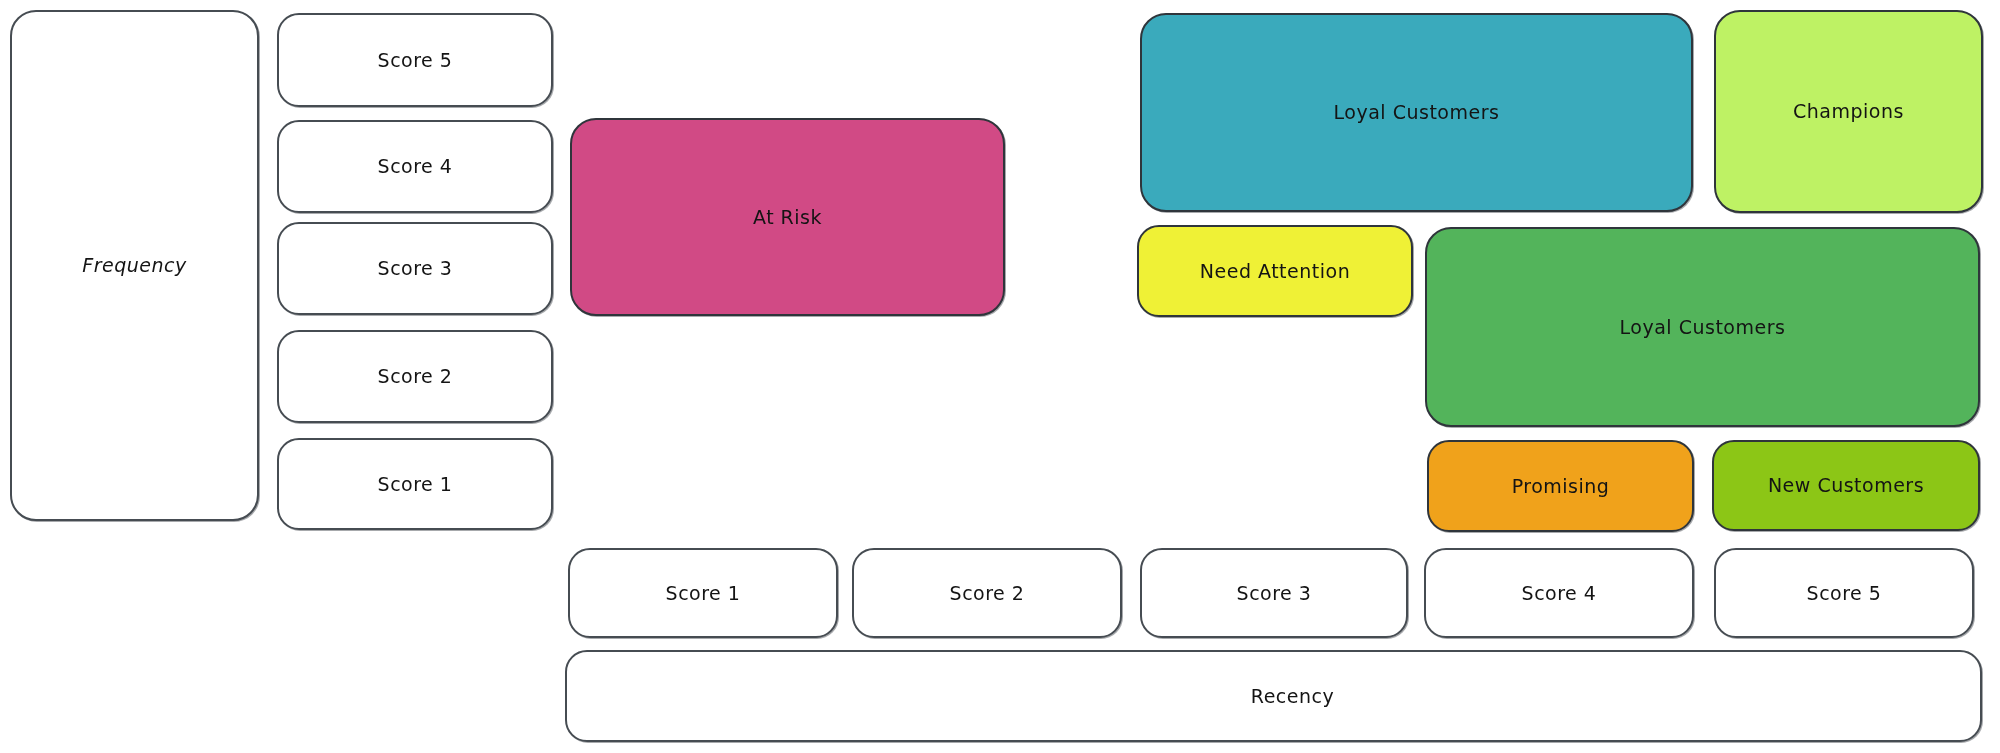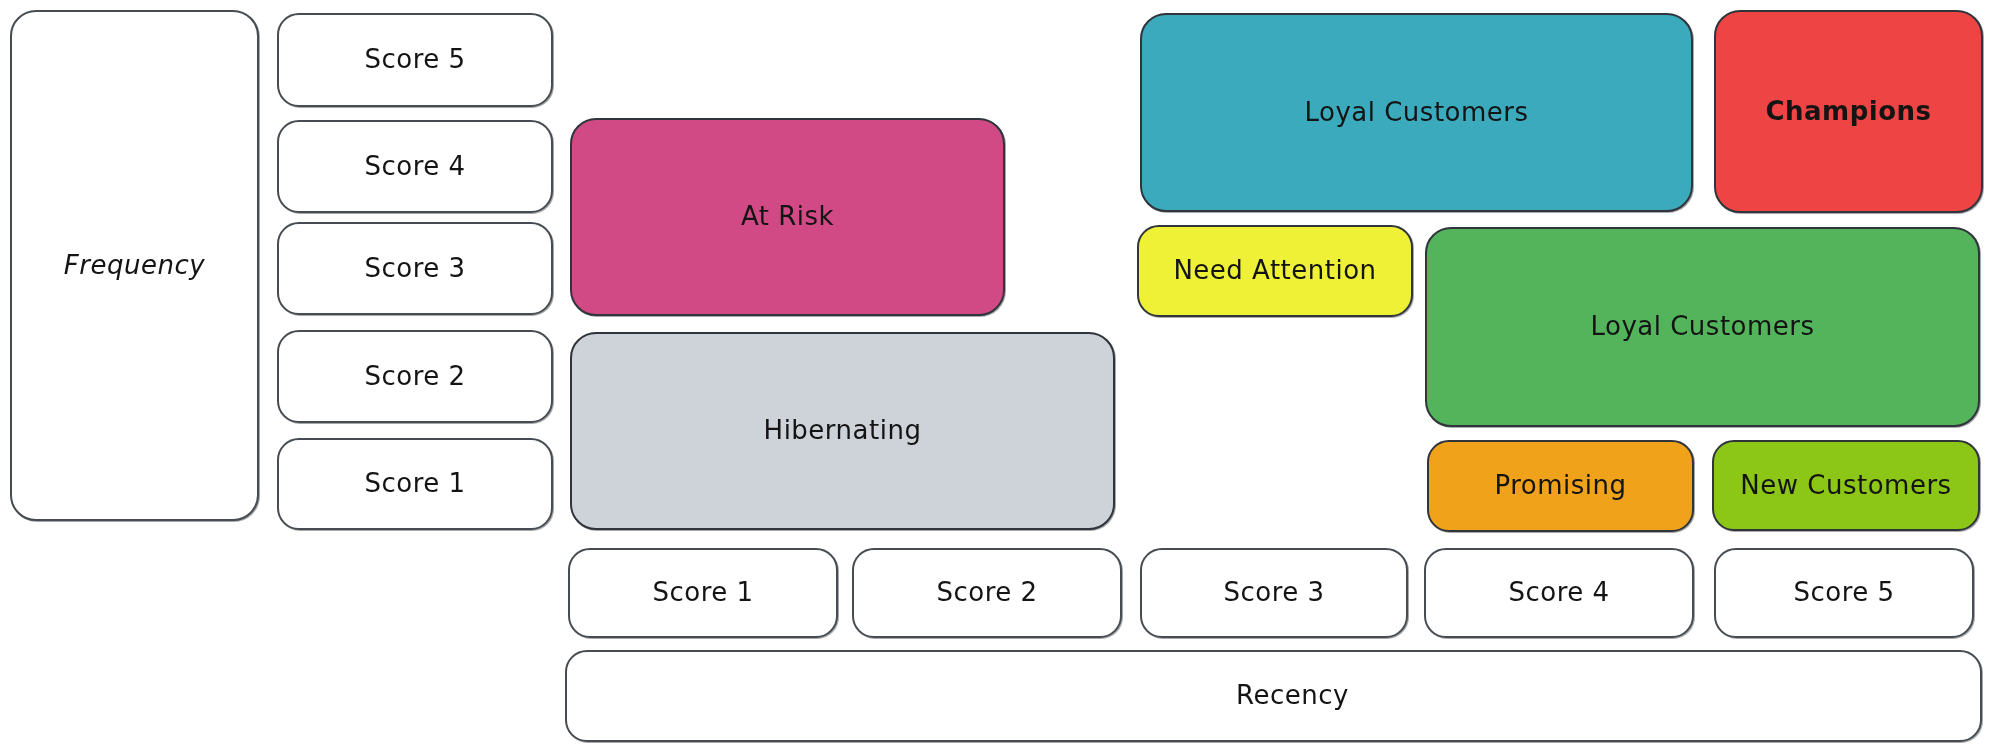--- a/index.html
+++ b/index.html
@@ -18,21 +18,21 @@
   }
   .box {
     position: absolute;
     box-sizing: border-box;
     display: flex;
     align-items: center;
     justify-content: center;
     text-align: center;
     border: 2px solid #33393f;
     border-radius: 22px;
-    font-size: 26px;
+    font-size: 19px;
     font-weight: 500;
     letter-spacing: 0.5px;
     line-height: 1.2;
     box-shadow: 1px 1px 0 rgba(60,65,70,0.45);
   }
   .white {
     background: #ffffff;
     border-color: #464c52;
     border-width: 2px;
   }
@@ -67,29 +67,26 @@
   </div>
   <div class="box white" style="left:277px; top:438px; width:276px; height:92px;">
     <span class="lbl">Score 1</span>
   </div>
 
 
   <div class="box seg" style="left: 570px; top: 118px; width: 435px; height: 198px; border-radius: 26px; background: rgb(209, 74, 133);">
     <span class="lbl">At Risk</span>
   </div>
 
-  <div class="box seg" style="left: 570px; top: 332px; width: 545px; height: 198px; border-radius: 26px; background: rgb(206, 211, 218);">
-    <span class="lbl">Hibernating</span>
-  </div>
 
   <div class="box seg" style="left: 1140px; top: 13px; width: 553px; height: 199px; border-radius: 26px; background: rgb(58, 170, 188);">
     <span class="lbl">Loyal Customers</span>
   </div>
 
-  <div class="box seg" style="left: 1714px; top: 10px; width: 269px; height: 203px; border-radius: 26px; background: #ef4444; font-weight: bold;">
+  <div class="box seg" style="left: 1714px; top: 10px; width: 269px; height: 203px; border-radius: 26px; background: #bef264;">
     <span class="lbl">Champions</span>
   </div>
 
   <div class="box seg" style="left: 1137px; top: 225px; width: 276px; height: 92px; background: rgb(239, 241, 54);">
     <span class="lbl">Need Attention</span>
   </div>
 
 
   <div class="box seg" style="left: 1425px; top: 227px; width: 555px; height: 200px; border-radius: 26px; background: rgb(83, 180, 91);">
     <span class="lbl">Loyal Customers</span>

